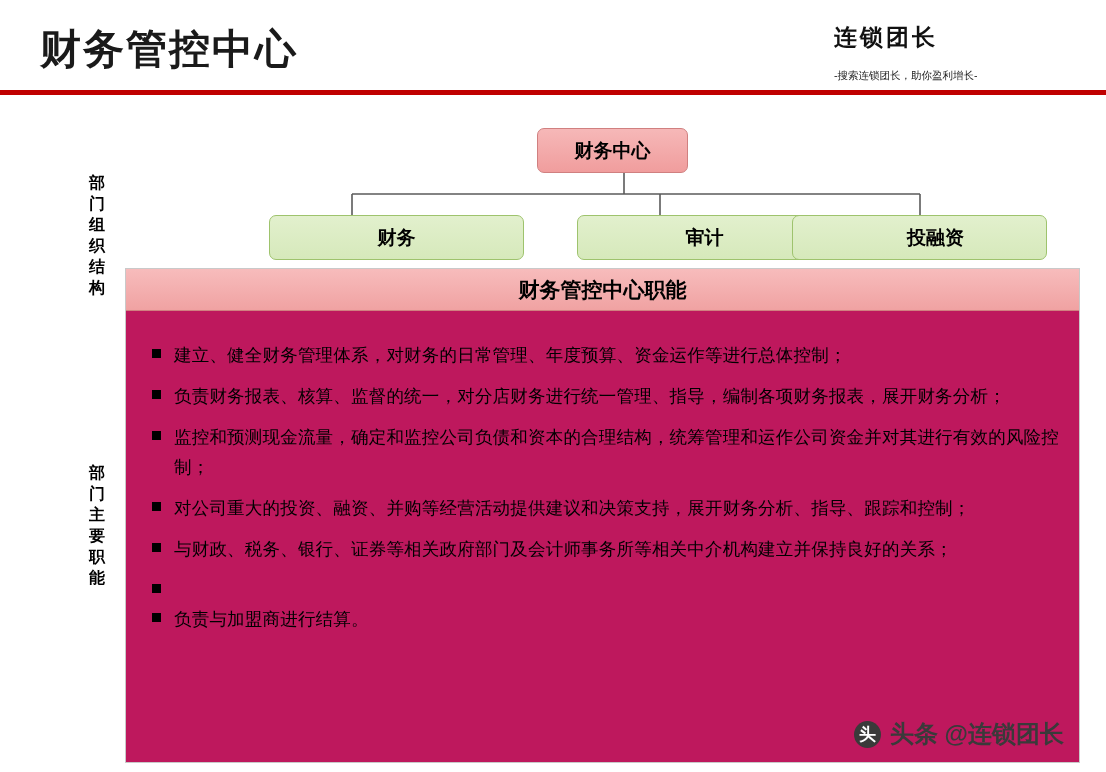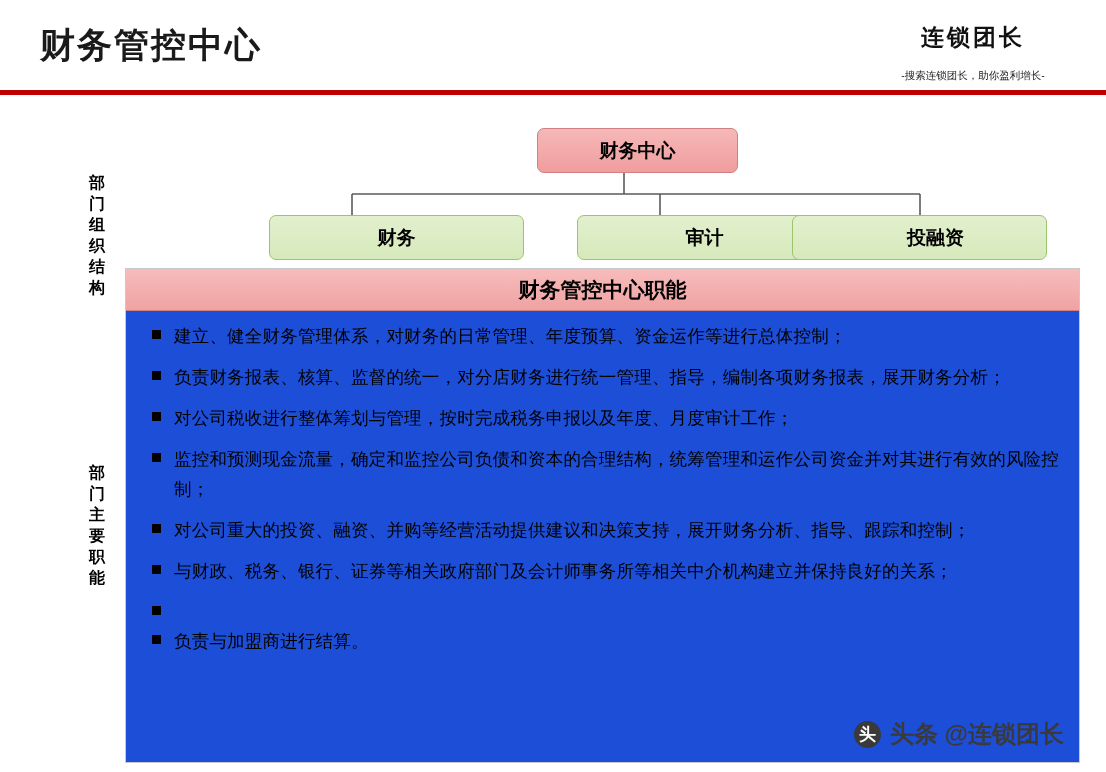--- a/index.html
+++ b/index.html
@@ -17,29 +17,28 @@
 
   
   .header {
     position: absolute;
     left: 0; top: 0; width: 1106px; height: 92px;
     background: #ffffff;
   }
   .header-title {
     position: absolute;
     left: 40px; top: 22px;
-    font-size: 35px;
+    font-size: 41px;
     font-weight: bold;
     letter-spacing: 2px;
     color: #1a1a1a;
   }
   .brand {
     position: absolute;
-    right: 18px; top: 22px;
-    text-align: center;
+    right: 42px; top: 22px;
     width: 230px;
   }
   .brand-name {
     font-size: 23px;
     font-weight: bold;
     letter-spacing: 3px;
     color: #111;
   }
   .brand-sub {
     font-size: 10.5px;
@@ -78,21 +77,21 @@
     position: absolute;
     display: flex;
     align-items: center;
     justify-content: center;
     font-size: 19px;
     font-weight: bold;
     border-radius: 7px;
   }
   .node-root {
     left: 417px; top: 8px;
-    width: 201px; height: 45px;
+    width: 151px; height: 45px;
     background: linear-gradient(to bottom, #f6b8b8, #f09d9d);
     border: 1px solid #d08080;
     color: #000;
   }
   .node-child {
     top: 95px;
     width: 255px; height: 45px;
     background: linear-gradient(to bottom, #e2f0cd, #d6e9bb);
     border: 1px solid #9ec36d;
     color: #000;
@@ -101,36 +100,37 @@
   #node-audit { left: 413px; margin-left: 44px; }
   #node-investment { left: 672px; padding-left: 32px; }
 
   .org svg { position: absolute; left: 0; top: 0; }
 
   
   .panel {
     position: absolute;
     left: 125px; top: 268px;
     width: 955px; height: 495px;
-    background: #1d4ed8;
+    background: #be185d;
     border: 1px solid #c9c9c9;
   }
   .panel-header {
     height: 42px;
     background: linear-gradient(to bottom, #f7bcbc, #f0a2a2);
     border-bottom: 1px solid #d08080;
     display: flex;
     align-items: center;
     justify-content: center;
     font-size: 21px;
     font-weight: bold;
     color: #000;
   }
   .panel-body {
-    padding: 10px 18px 8px 18px;
+    padding: 4px 18px 8px 18px;
+    margin-top: 25px;
   }
   .bullet-row {
     display: flex;
     align-items: flex-start;
     margin-bottom: 11px;
   }
   .bullet-mark {
     flex: 0 0 auto;
     width: 9px; height: 9px;
     background: #000;
@@ -213,24 +213,20 @@
     <div class="bullet-row">
       <span class="bullet-mark"></span>
       <span class="bullet-text">建立、健全财务管理体系，对财务的日常管理、年度预算、资金运作等进行总体控制；</span>
     </div>
     <div class="bullet-row">
       <span class="bullet-mark"></span>
       <span class="bullet-text">负责财务报表、核算、监督的统一，对分店财务进行统一管理、指导，编制各项财务报表，展开财务分析；</span>
     </div>
     <div class="bullet-row">
       <span class="bullet-mark"></span>
-      <span class="bullet-text">对公司税收进行整体筹划与管理，按时完成税务申报以及年度、月度审计工作；</span>
-    </div>
-    <div class="bullet-row">
-      <span class="bullet-mark"></span>
       <span class="bullet-text">监控和预测现金流量，确定和监控公司负债和资本的合理结构，统筹管理和运作公司资金并对其进行有效的风险控制；</span>
     </div>
     <div class="bullet-row">
       <span class="bullet-mark"></span>
       <span class="bullet-text">对公司重大的投资、融资、并购等经营活动提供建议和决策支持，展开财务分析、指导、跟踪和控制；</span>
     </div>
     <div class="bullet-row">
       <span class="bullet-mark"></span>
       <span class="bullet-text">与财政、税务、银行、证券等相关政府部门及会计师事务所等相关中介机构建立并保持良好的关系；</span>
     </div>

